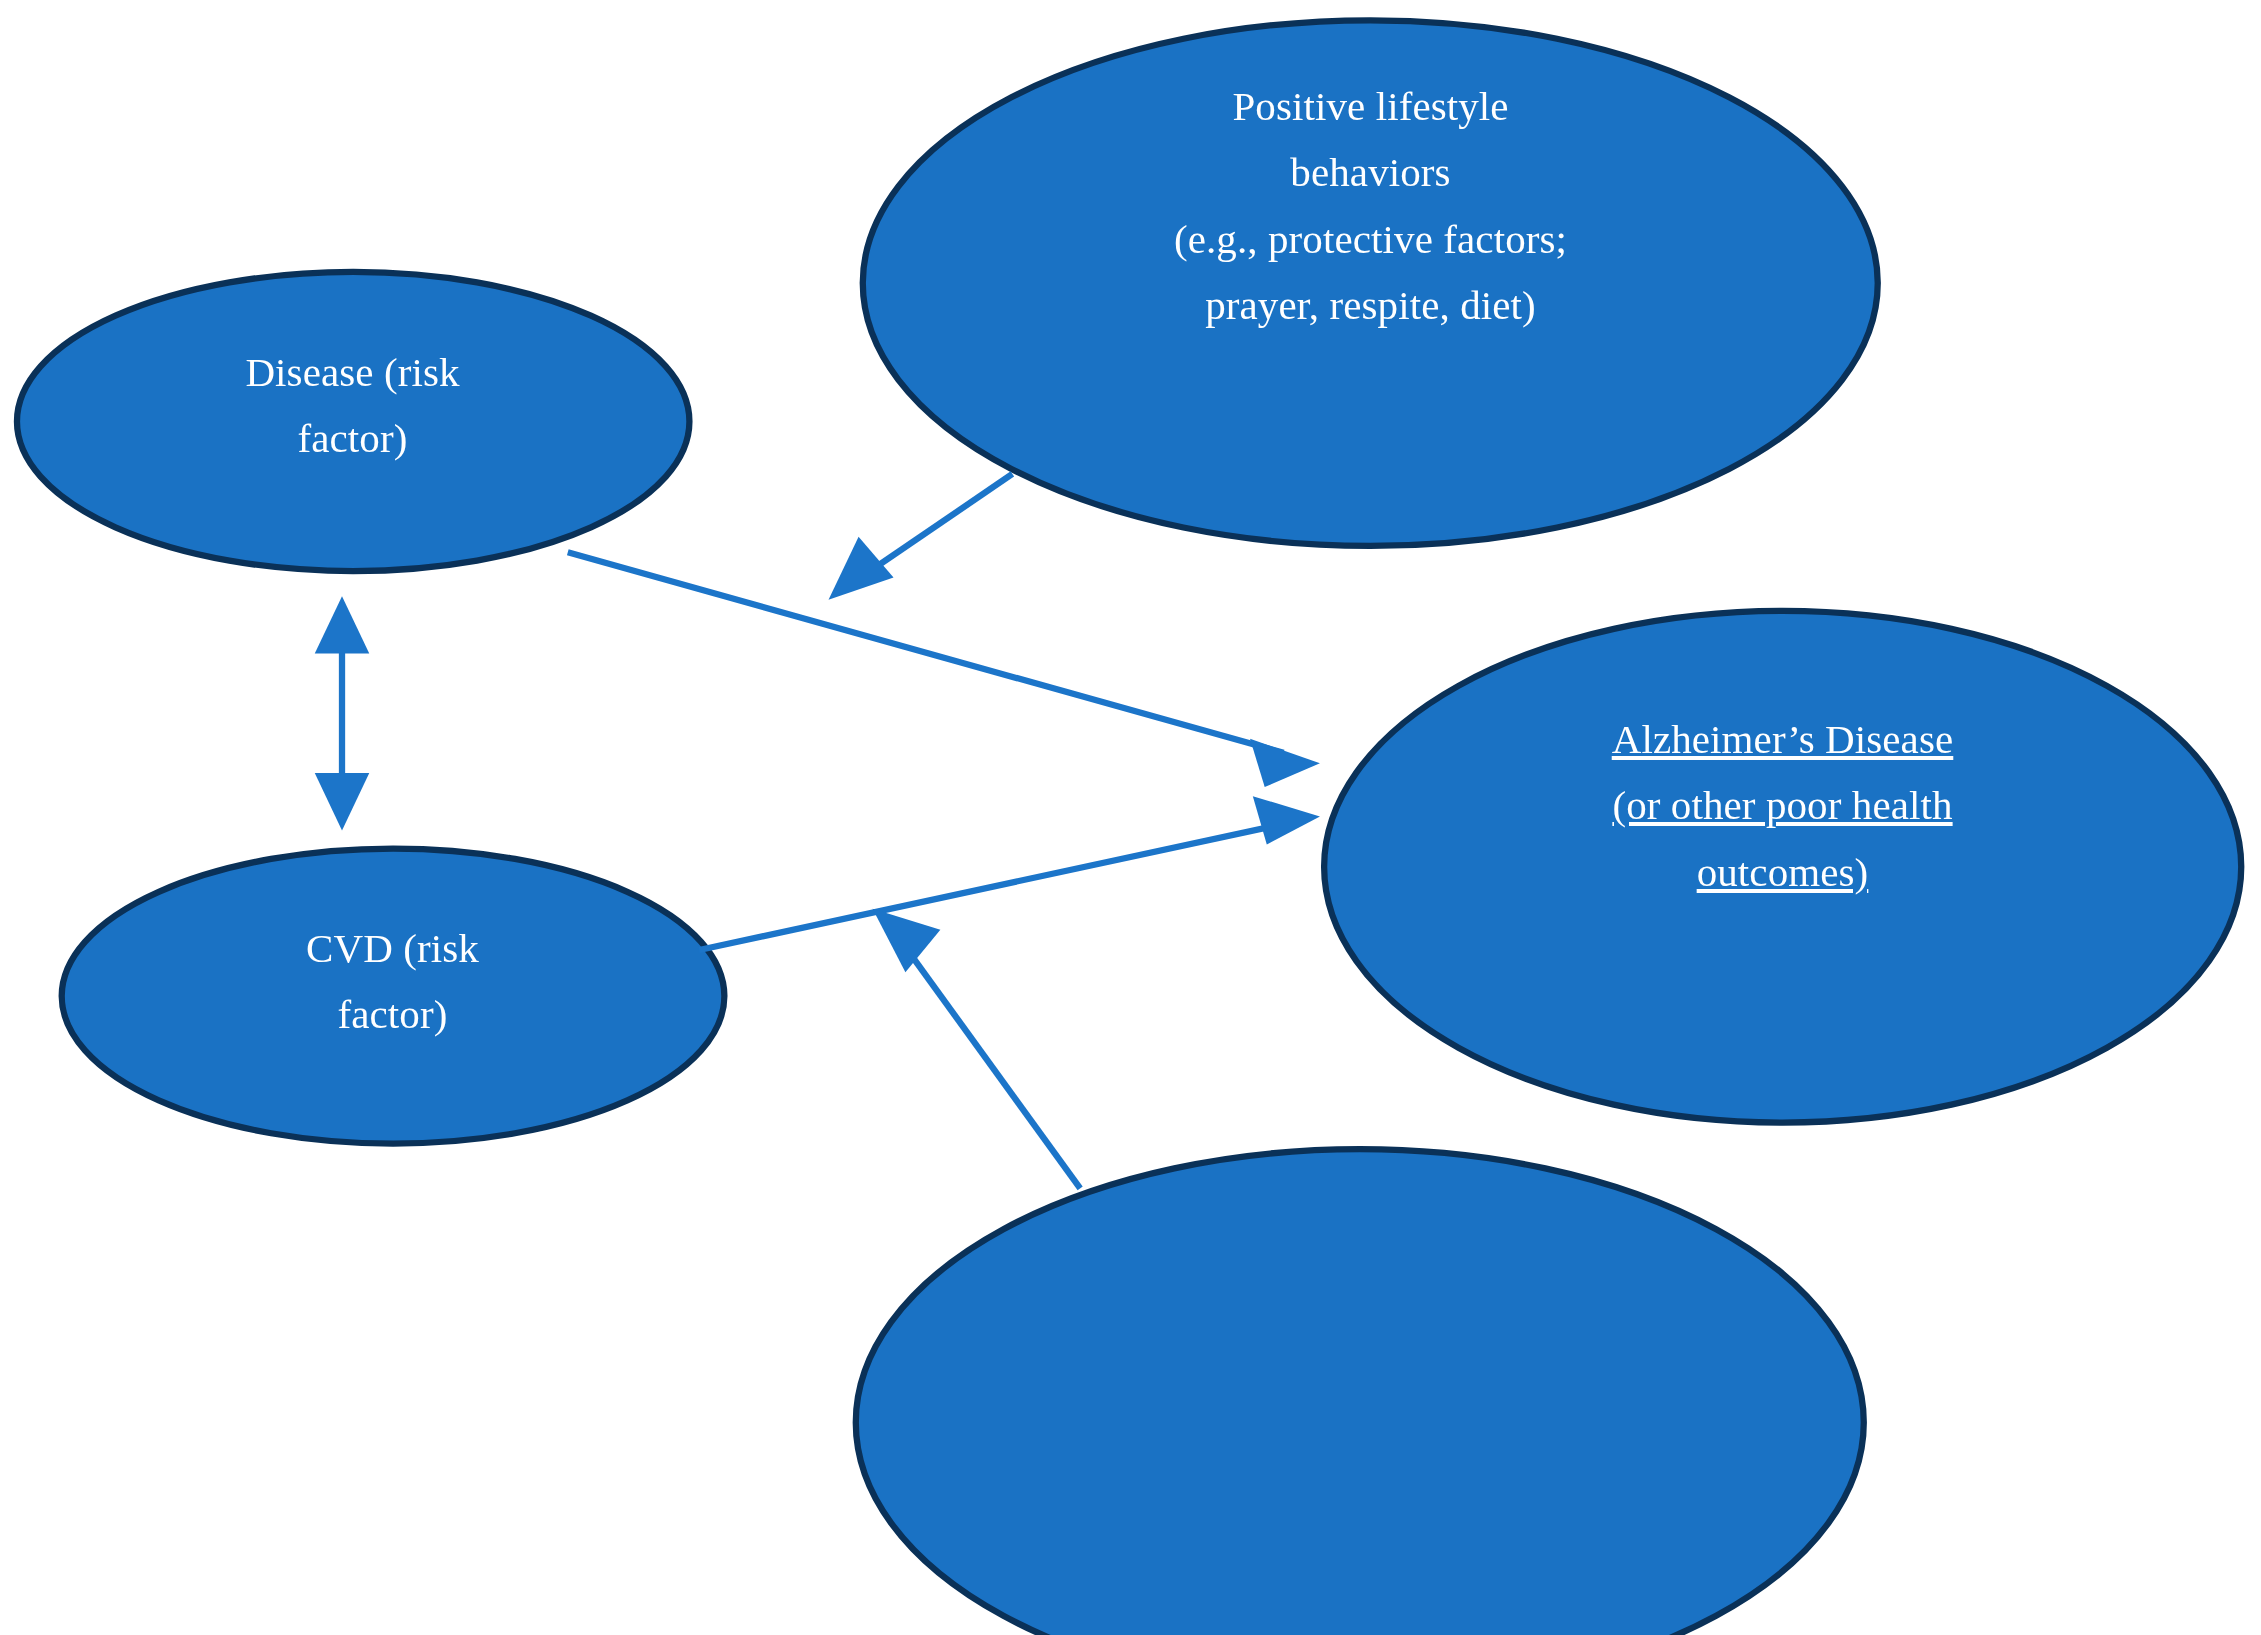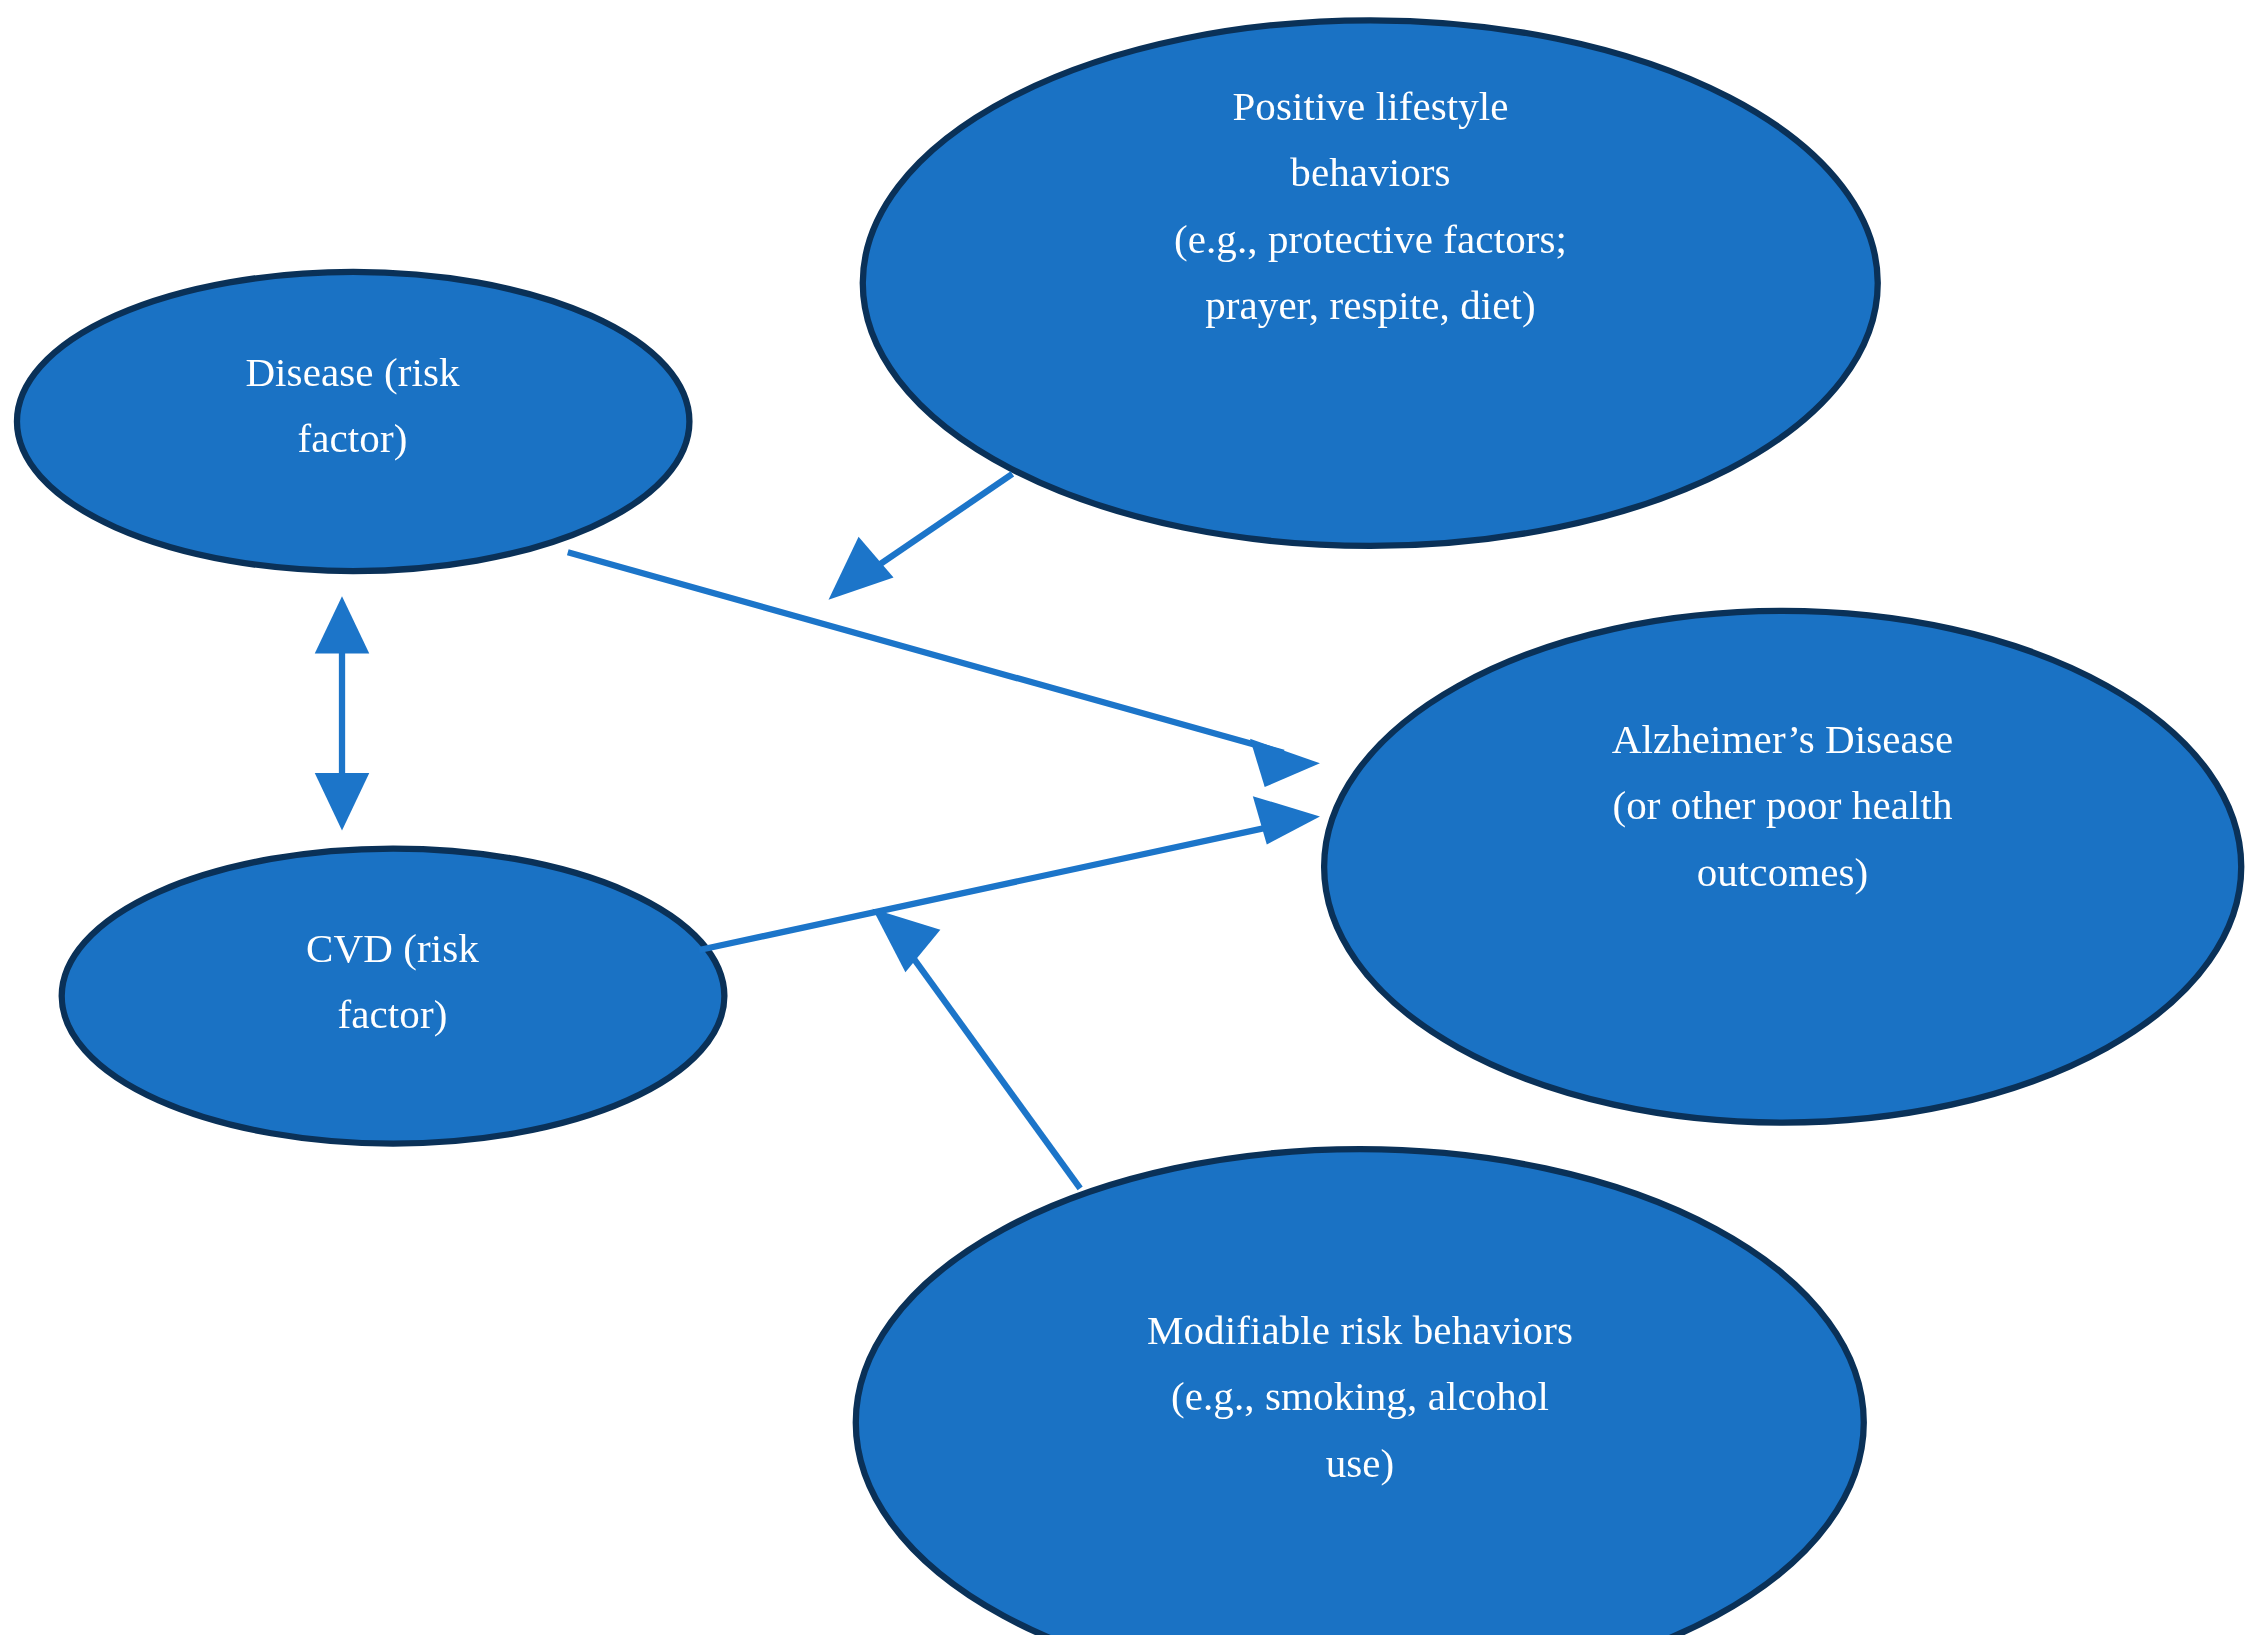--- a/index.html
+++ b/index.html
@@ -88,25 +88,22 @@
   </svg>
 
   <div class="node-label" style="left:94px; top:339px; width:517px;">Disease (risk
 factor)</div>
 
   <div class="node-label" style="left:916px; top:73px; width:909px;text-align:center;">Positive lifestyle
 behaviors
 (e.g., protective factors;
 prayer, respite, diet)</div>
 
-  <div class="node-label" style="left:1370px; top:706px; width:825px;">Alzheimer’s Disease
+  <div class="node-label" style="left:1370px; top:706px; width:825px;text-decoration:underline;">Alzheimer’s Disease
 (or other poor health
 outcomes)</div>
 
   <div class="node-label" style="left:134px; top:915px; width:517px;">CVD (risk
 factor)</div>
 
-  <div class="node-label" style="left:909px; top:1297px; width:902px;">Modifiable risk behaviors
-(e.g., smoking, alcohol
-use)</div>
 
 </div>
 
 
 </body></html>

